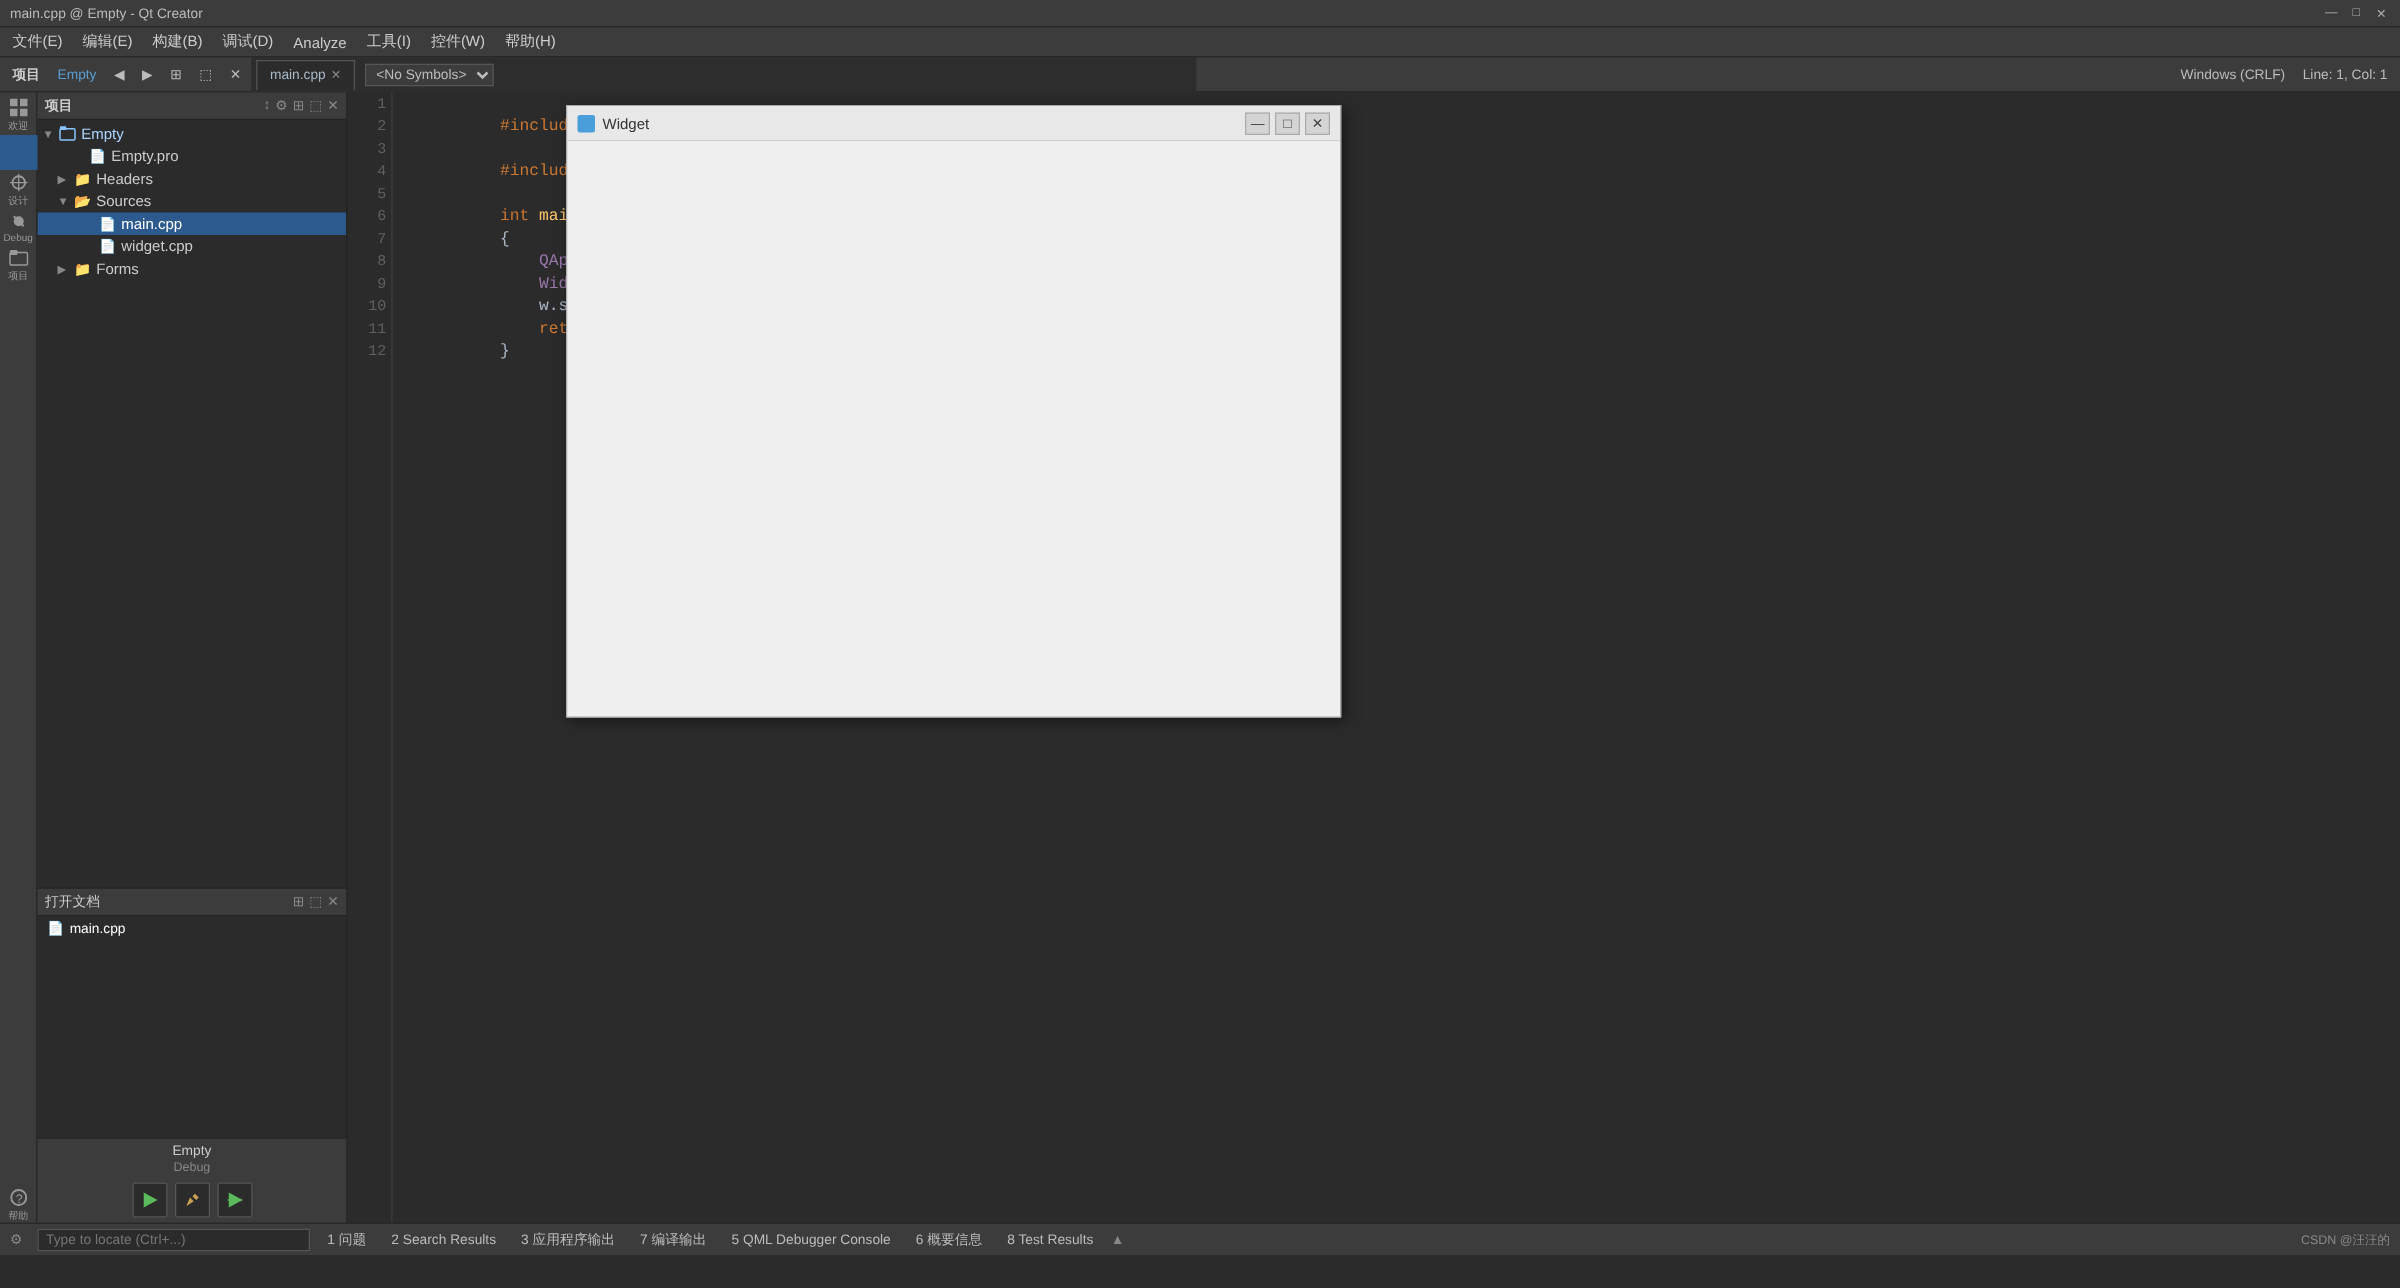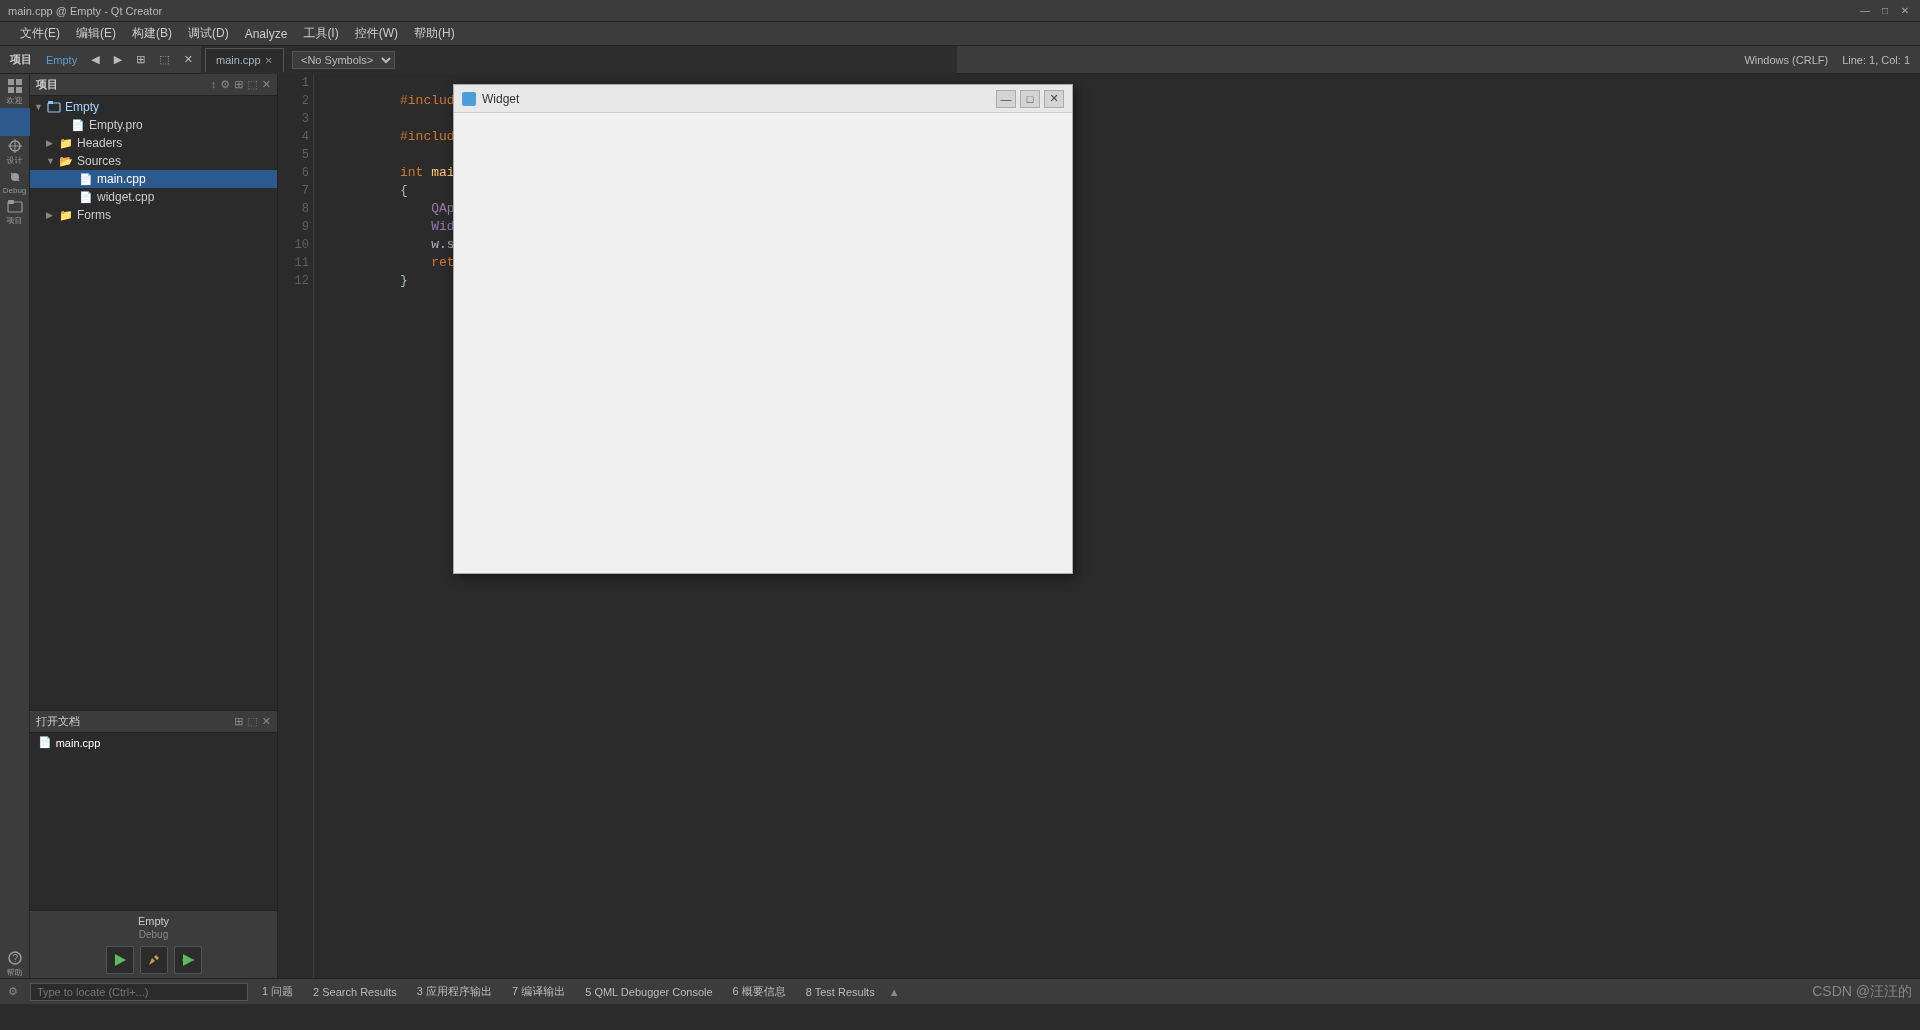--- a/index.html
+++ b/index.html
@@ -19,21 +19,21 @@
     .title-bar-title { flex: 1; }
     .title-bar-controls { display: flex; gap: 6px; }
     .title-btn { width: 14px; height: 14px; cursor: pointer; display: flex; align-items: center; justify-content: center; font-size: 10px; color: #aaa; }
 
     
     .menu-bar {
       height: 24px;
       background: #3c3c3c;
       display: flex;
       align-items: center;
-      padding: 0 12px;
+      padding: 0 2px;
       font-size: 12px;
       color: #ccc;
       border-bottom: 1px solid #222;
     }
     .menu-item { padding: 2px 8px; cursor: pointer; }
 
     
     .toolbar {
       height: 28px;
       background: #3c3c3c;
@@ -495,14 +495,14 @@
   <input class="bottom-input" type="text" placeholder="Type to locate (Ctrl+...)" style="">
   <span class="status-item">1 问题</span>
   <span class="status-item">2 Search Results</span>
   <span class="status-item">3 应用程序输出</span>
   <span class="status-item">7 编译输出</span>
   <span class="status-item">5 QML Debugger Console</span>
   <span class="status-item">6 概要信息</span>
   <span class="status-item">8 Test Results</span>
   <span style="color:#888;">▲</span>
   <span style="flex:1;"></span>
-  <span style="font-size:14px;color:#888;">CSDN @汪汪的</span>
+  <span style="font-size:10px;color:#888;">CSDN @汪汪的</span>
 </div>
 
 </body></html>

